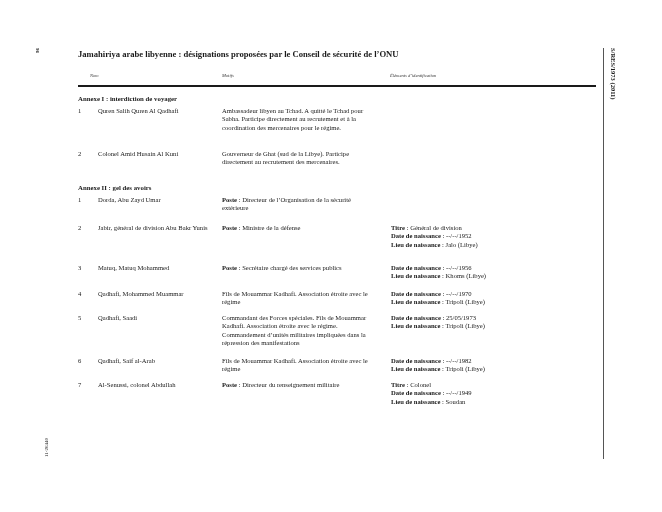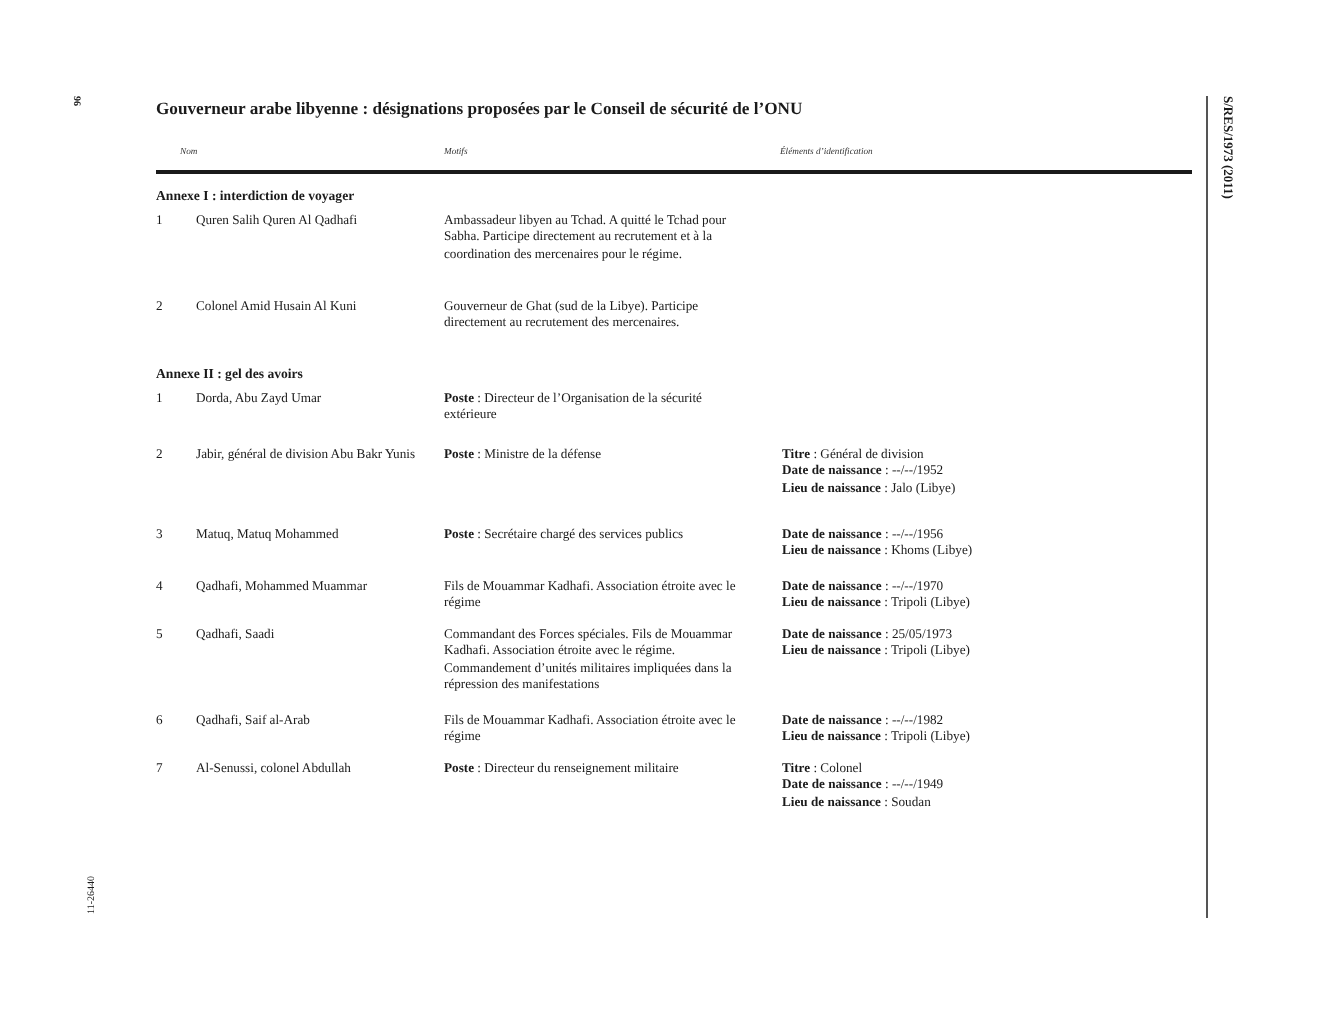--- a/index.html
+++ b/index.html
@@ -42,21 +42,21 @@
     .row .name { position: absolute; left: 20px; width: 124px; }
     .row .motif { position: absolute; left: 144px; width: 156px; }
     .row .ident { position: absolute; left: 313px; width: 200px; }
     .row .ident div { white-space: nowrap; }
     b.lbl { font-weight: bold; }
   </style>
 </head>
 <body>
 
 <div class="page-num">96</div>
-<div class="doc-title">Gouverneur arabe libyenne : désignations proposées par le Conseil de sécurité de l’ONU</div>
+<div class="doc-title">Jamahiriya arabe libyenne : désignations proposées par le Conseil de sécurité de l’ONU</div>
 
 <div class="col-head" style="left:90px">
   <span>Nom</span>
 </div>
 <div class="col-head" style="left:222px">
   <span>Motifs</span>
 </div>
 <div class="col-head" style="left:390px">
   <span>Éléments d’identification</span>
 </div>

